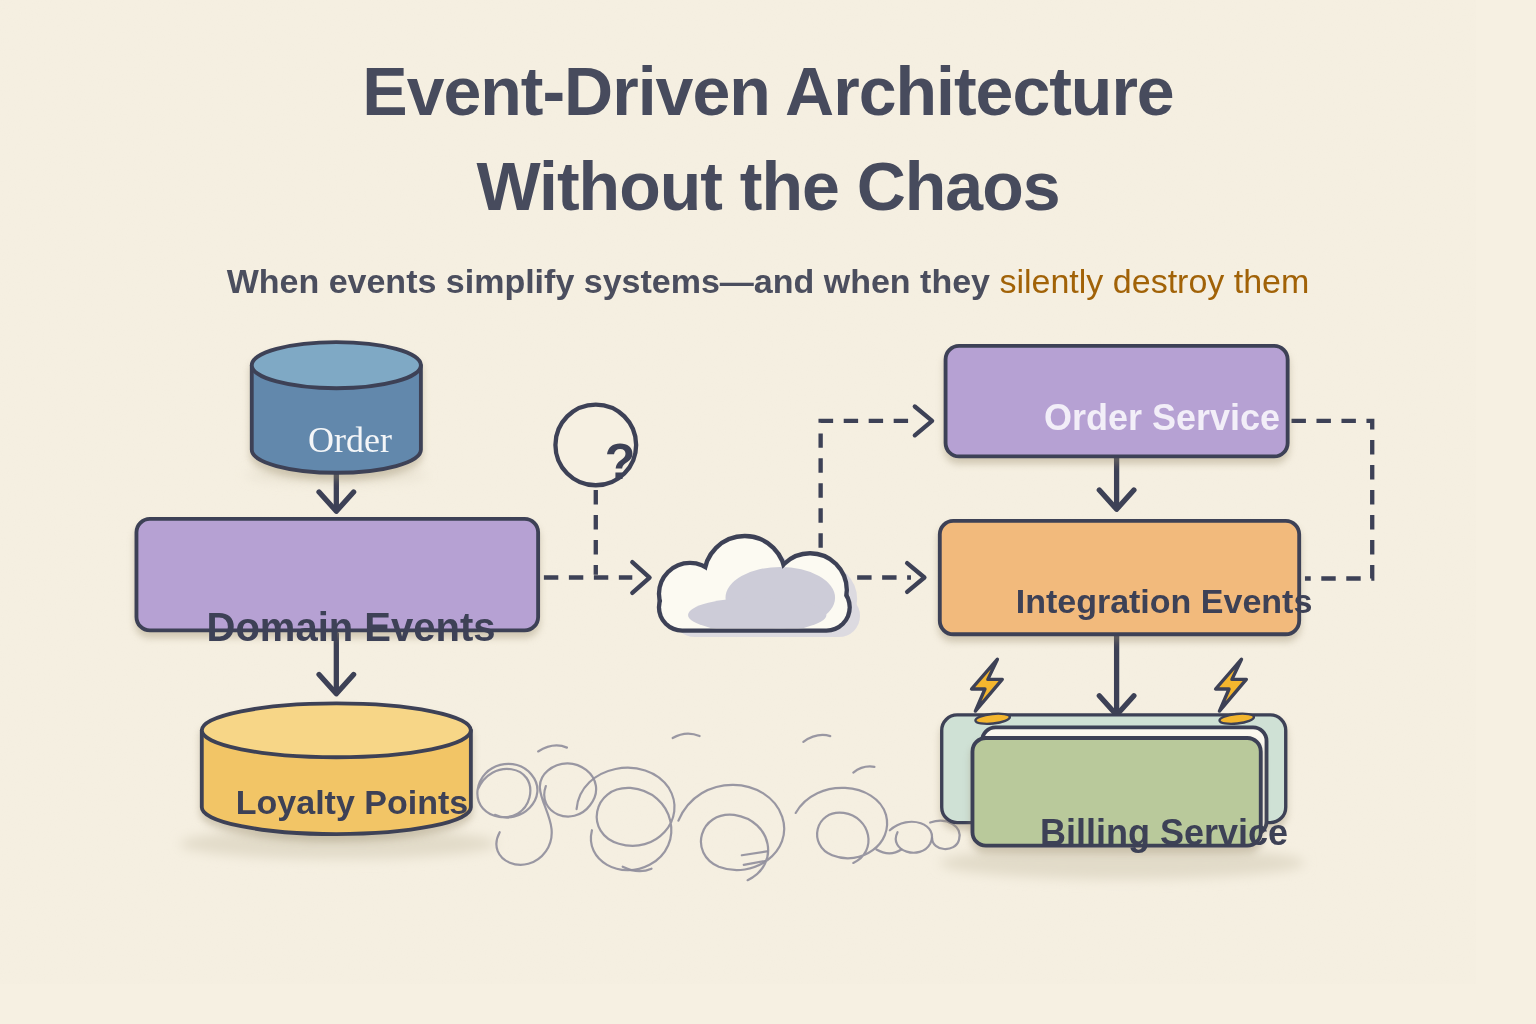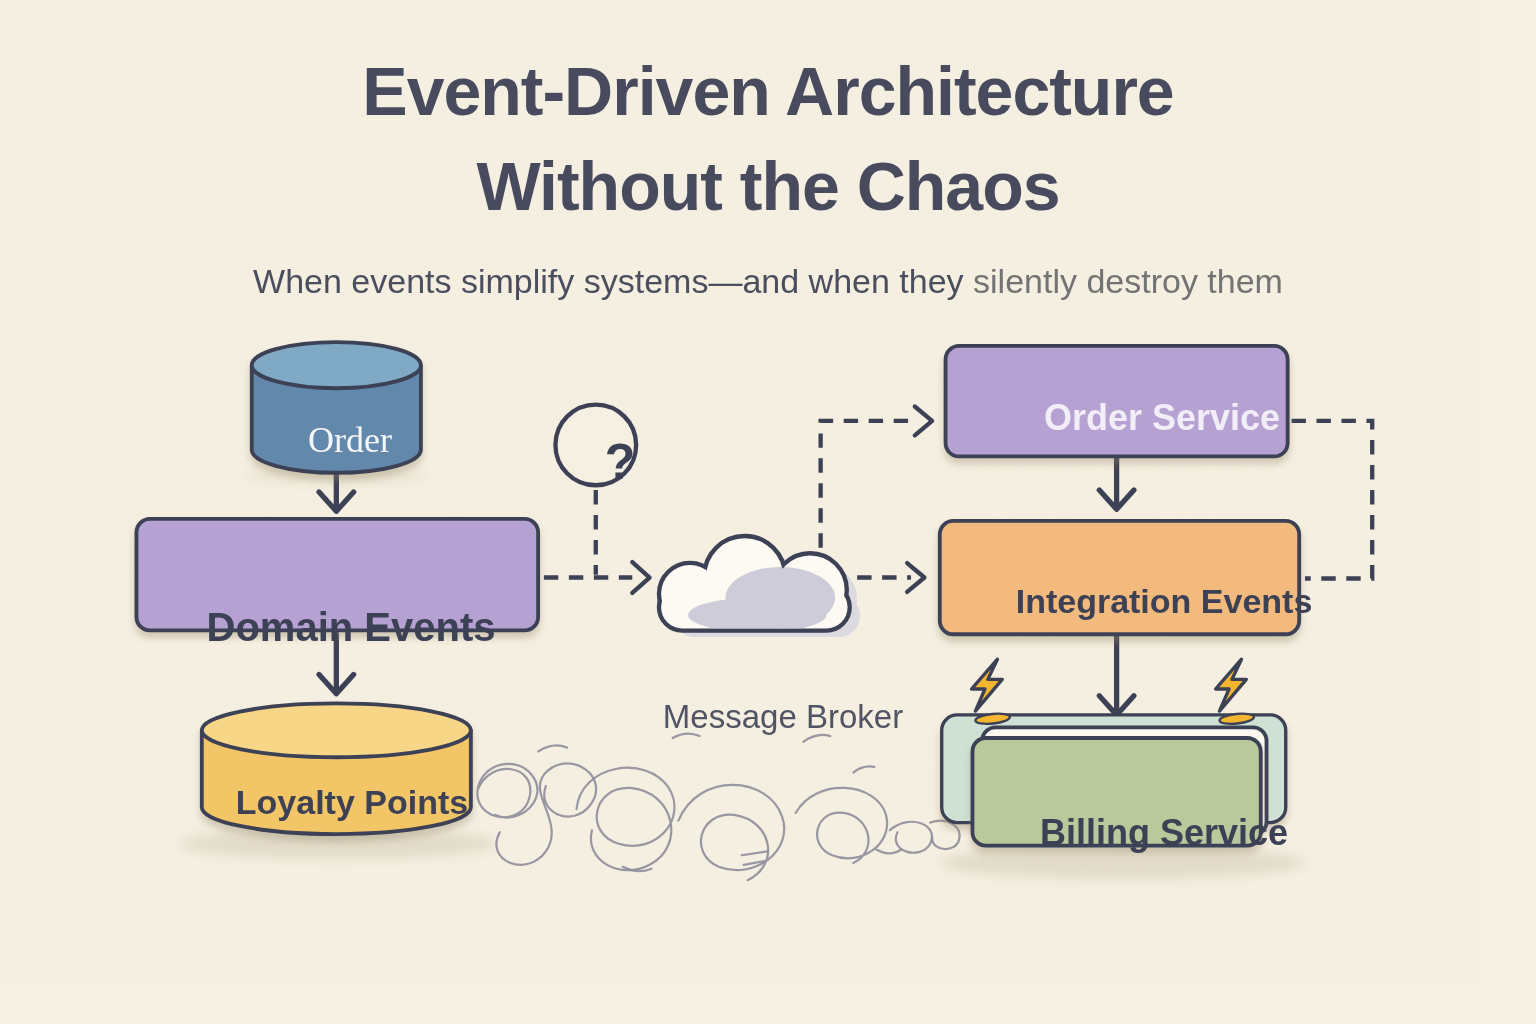--- a/index.html
+++ b/index.html
@@ -22,22 +22,22 @@
 
   .titleblock{position:absolute;left:0;top:44px;width:1536px;text-align:center;}
   .titleblock .t1,.titleblock .t2{
     font-size:68px;font-weight:700;color:var(--title-ink);
     letter-spacing:-1px;line-height:1.4;
   }
   .subtitle{
     position:absolute;left:0;top:262px;width:1536px;text-align:center;
     font-size:34px;color:#4b4e5e;letter-spacing:0;
   }
-  .subtitle .lead{font-weight:400;}
-  .subtitle .tail{font-weight:400;color:#737373;}
+  .subtitle .lead{font-weight:700;}
+  .subtitle .tail{font-weight:400;color:#a16207;}
 
   .lbl{position:absolute;transform:translate(-50%,-50%);white-space:nowrap;}
   .lbl-dark{color:var(--ink);font-weight:700;}
   .lbl-light{color:var(--text-on-purple);font-weight:600;}
   .lbl-order{font-size:36px;font-weight:500;color:#f4f6f8;font-family:Liberation Serif, serif;}
   .lbl-domain{font-size:40px;}
   .lbl-loyalty{font-size:34px;}
   .lbl-orderservice{font-size:36px;}
   .lbl-integration{font-size:34px;}
   .lbl-billing{font-size:36px;}
@@ -201,16 +201,15 @@
     <span class="lead">When events simplify systems—and when they</span>
     <span class="tail">silently destroy them</span>
   </div>
 
   <div class="lbl lbl-order" style="left:350px;top:440px;">Order</div>
   <div class="lbl lbl-dark lbl-domain" style="left:351px;top:627px;">Domain Events</div>
   <div class="lbl lbl-dark lbl-loyalty" style="left:352px;top:802px;">Loyalty Points</div>
   <div class="lbl lbl-light lbl-orderservice" style="left:1162px;top:418px;">Order Service</div>
   <div class="lbl lbl-dark lbl-integration" style="left:1164px;top:601px;">Integration Events</div>
   <div class="lbl lbl-dark lbl-billing" style="left:1164px;top:833px;">Billing Service</div>
-  <div class="lbl lbl-broker" style="left:783px;top:717px;">Message Broker</div>
   <div class="lbl lbl-question" style="left:620px;top:462px;">?</div>
 
 </div>
 
 </body></html>

